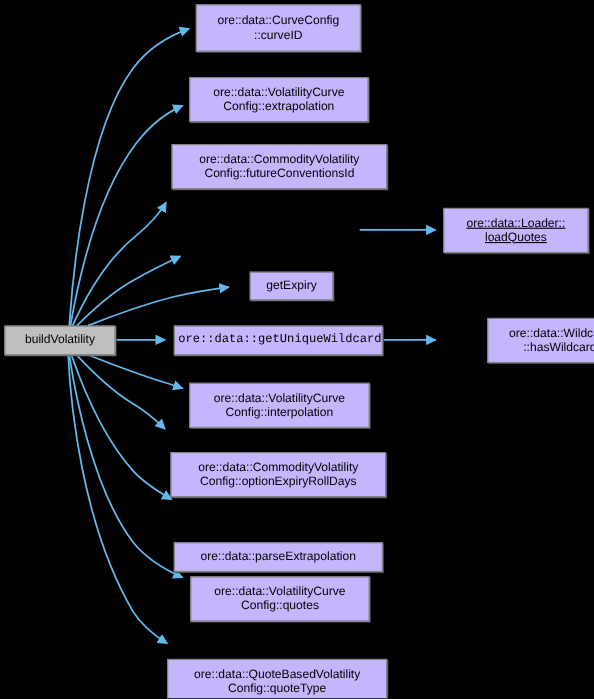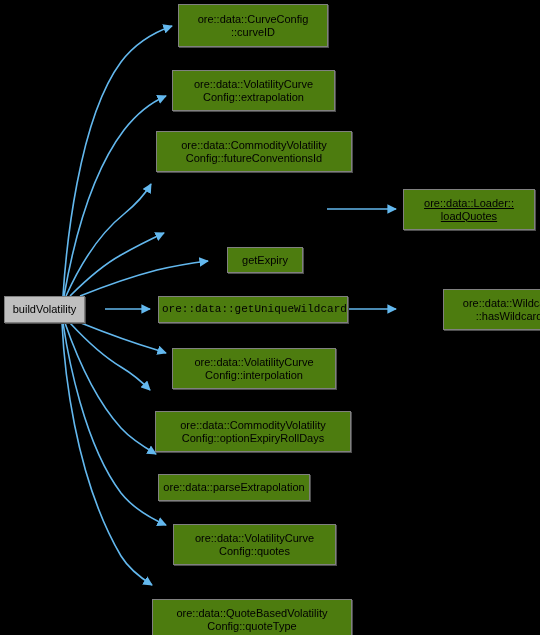--- a/index.html
+++ b/index.html
@@ -23,21 +23,21 @@
     height: 635px;
     pointer-events: none;
   }
   .node {
     position: absolute;
     box-sizing: border-box;
     display: flex;
     align-items: center;
     justify-content: center;
     text-align: center;
-    background: #4d7c0f;
+    background: #c4b5fd;
     border: 1px solid #808080;
     box-shadow: 1px 1px 0 0 #4d4d4d;
     color: #000000;
     font-size: 11px;
     line-height: 13px;
     letter-spacing: 0px;
     padding: 0 3px;
     white-space: pre-line;
   }
   .node.root {
@@ -66,34 +66,34 @@
       <path d="M80,296 C100,288 130,277 157,270 C174,266 192,263 208,261" fill="none" stroke="#63b8ee" stroke-width="1.6" marker-end="url(#arrow)"></path>
       <path d="M105,309 L150,309" fill="none" stroke="#63b8ee" stroke-width="1.6" marker-end="url(#arrow)"></path>
       <path d="M81,323 C101,331 130,342 157,350 C160,351 163,352 166,353" fill="none" stroke="#63b8ee" stroke-width="1.6" marker-end="url(#arrow)"></path>
       <path d="M70,323 C83,337 101,355 121,367 C131,373 141,381 150,390" fill="none" stroke="#63b8ee" stroke-width="1.6" marker-end="url(#arrow)"></path>
       <path d="M65,323 C73,346 92,396 121,428 C131,439 144,447 156,454" fill="none" stroke="#63b8ee" stroke-width="1.6" marker-end="url(#arrow)"></path>
       <path d="M63,323 C68,356 84,444 121,493 C133,508 150,518 166,525" fill="none" stroke="#63b8ee" stroke-width="1.6" marker-end="url(#arrow)"></path>
       <path d="M62,323 C64,365 74,476 121,556 C129,569 141,578 152,585" fill="none" stroke="#63b8ee" stroke-width="1.6" marker-end="url(#arrow)"></path>
       <path d="M327,209 L396,209" fill="none" stroke="#63b8ee" stroke-width="1.6" marker-end="url(#arrow)"></path>
       <path d="M348,309 L396,309" fill="none" stroke="#63b8ee" stroke-width="1.6" marker-end="url(#arrow)"></path>
     </svg>
-<div class="node root" style="left: 4px; top: 296px; width: 81px; height: 27px;"><span class="node-label">buildVolatility</span></div>
+<div class="node root" style="left: 4px; top: 296px; width: 101px; height: 27px;"><span class="node-label">buildVolatility</span></div>
     <div class="node" style="left: 178px; top: 4px; width: 150px; height: 43px;"><span class="node-label">ore::data::CurveConfig
 ::curveID</span></div>
     <div class="node" style="left: 172px; top: 70px; width: 163px; height: 41px;"><span class="node-label">ore::data::VolatilityCurve
 Config::extrapolation</span></div>
     <div class="node" style="left: 156px; top: 131px; width: 196px; height: 41px;"><span class="node-label">ore::data::CommodityVolatility
 Config::futureConventionsId</span></div>
     <div class="node" style="left: 215px; top: 247px; width: 76px; height: 26px; margin-left: 12px;"><span class="node-label">getExpiry</span></div>
     <div class="node" style="left: 158px; top: 296px; width: 190px; height: 27px; font-family: Liberation Mono, monospace;"><span class="node-label">ore::data::getUniqueWildcard</span></div>
     <div class="node" style="left: 172px; top: 348px; width: 164px; height: 41px;"><span class="node-label">ore::data::VolatilityCurve
 Config::interpolation</span></div>
     <div class="node" style="left: 155px; top: 411px; width: 196px; height: 41px;"><span class="node-label">ore::data::CommodityVolatility
 Config::optionExpiryRollDays</span></div>
-    <div class="node" style="left: 158px; top: 474px; width: 152px; height: 27px;"><span class="node-label">ore::data::parseExtrapolation</span></div>
+    <div class="node" style="left: 158px; top: 493px; width: 190px; height: 27px;"><span class="node-label">ore::data::parseExtrapolation</span></div>
     <div class="node" style="left: 173px; top: 524px; width: 163px; height: 41px;"><span class="node-label">ore::data::VolatilityCurve
 Config::quotes</span></div>
     <div class="node" style="left: 152px; top: 587px; width: 200px; height: 41px; margin-top: 12px;"><span class="node-label">ore::data::QuoteBasedVolatility
 Config::quoteType</span></div>
     <div class="node" style="left: 403px; top: 189px; width: 132px; height: 41px; text-decoration: underline;"><span class="node-label">ore::data::Loader::
 loadQuotes</span></div>
     <div class="node" style="left: 403px; top: 289px; width: 132px; height: 41px; margin-left: 40px;"><span class="node-label">ore::data::Wildcard
 ::hasWildcard</span></div>
   </div>
 

